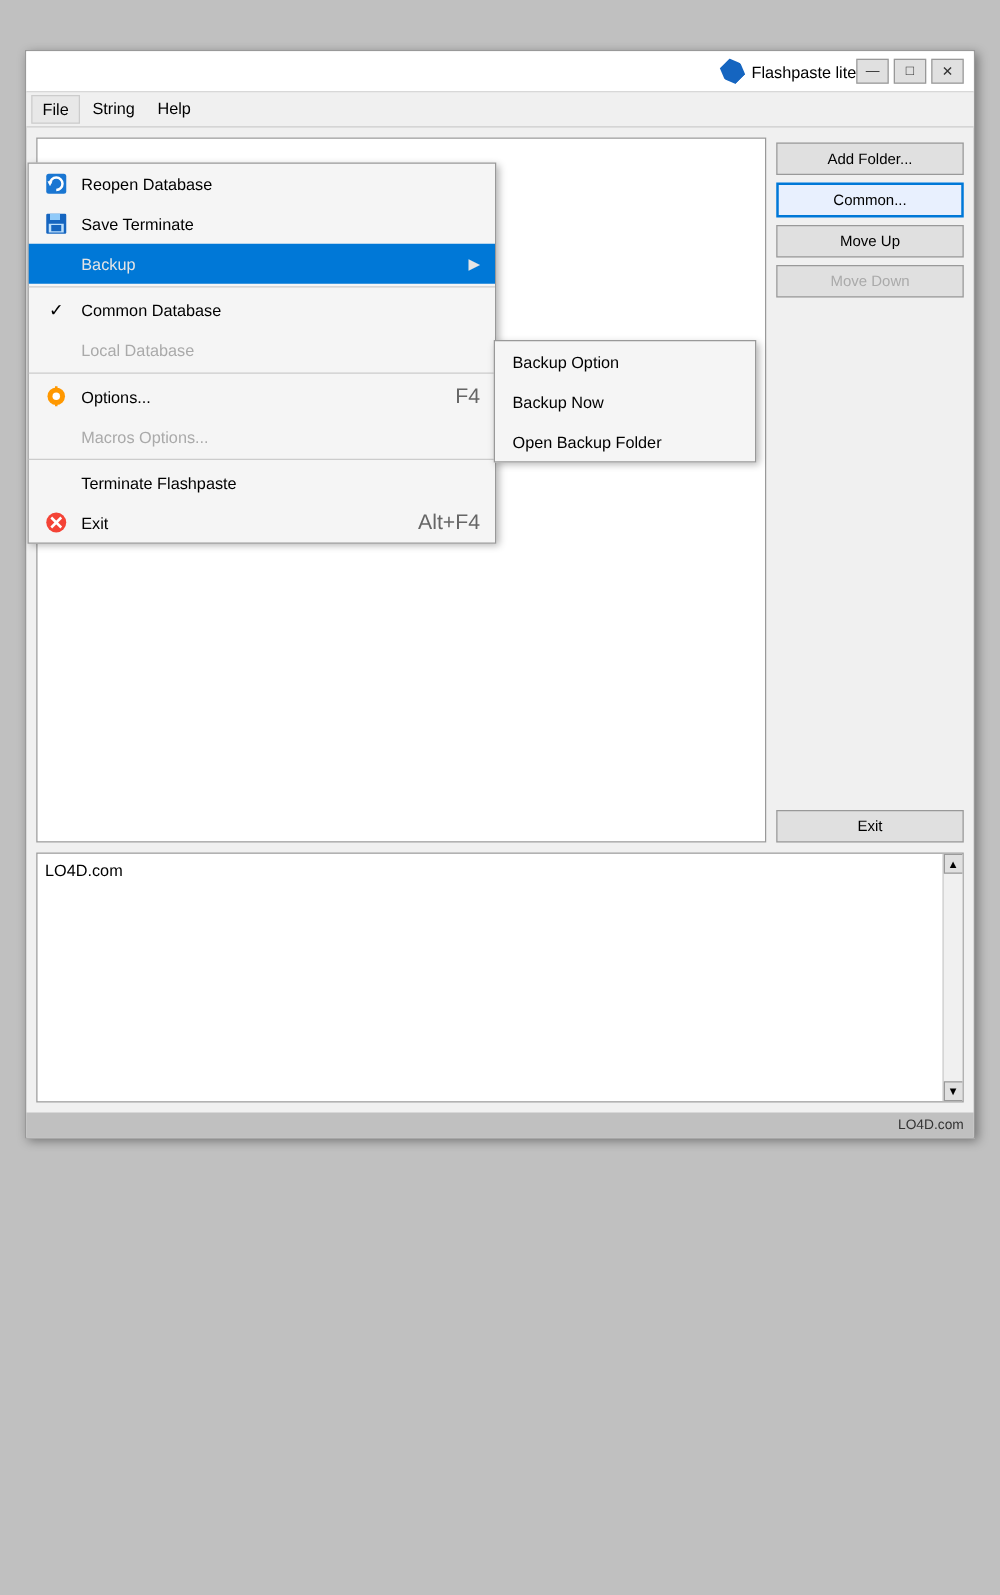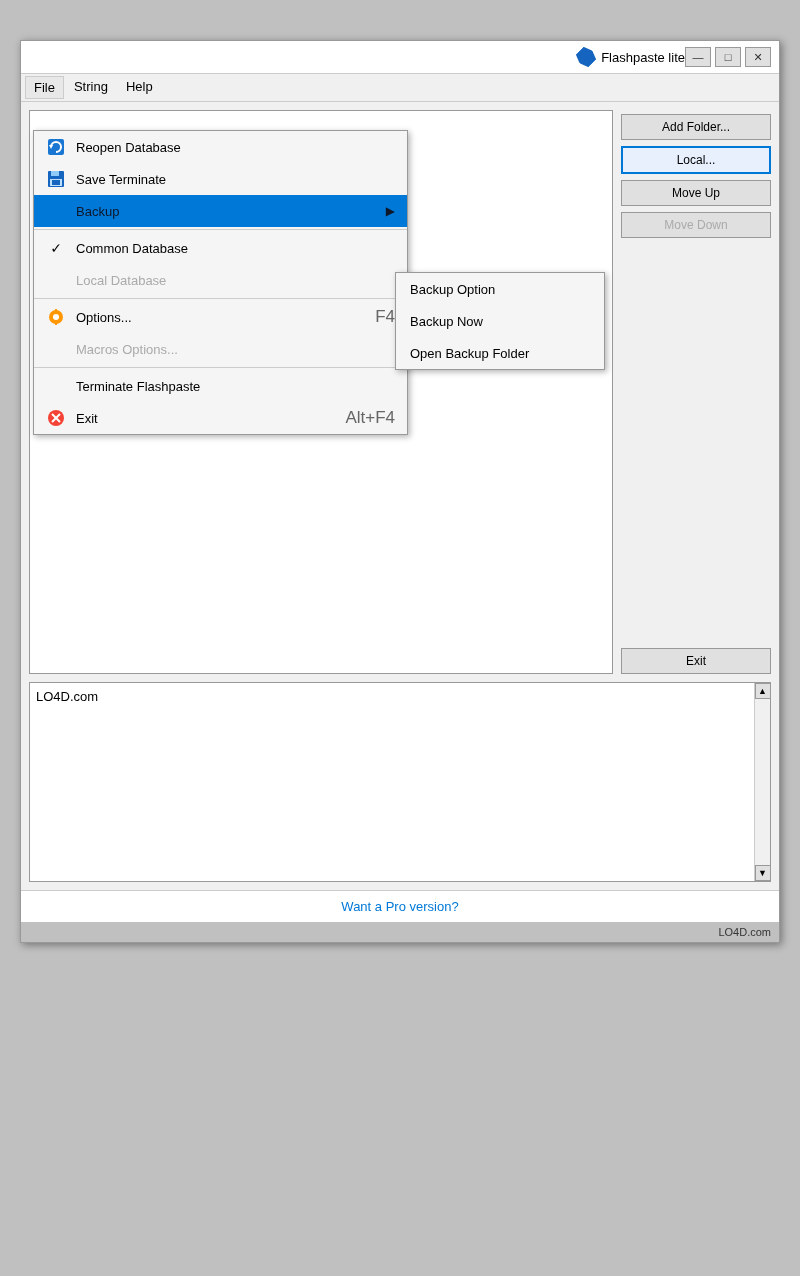--- a/index.html
+++ b/index.html
@@ -219,41 +219,41 @@
       left: 0;
       width: 100%;
       height: 100%;
       pointer-events: none;
       z-index: 100;
     }
 
     .file-menu {
       position: absolute;
       top: 28px;
-      left: 12px;
+      left: 1px;
       width: 375px;
       background: #f5f5f5;
       border: 1px solid #999;
       box-shadow: 2px 2px 6px rgba(0,0,0,0.3);
       pointer-events: all;
     }
 
     .file-menu-item {
       display: flex;
       align-items: center;
       padding: 6px 12px;
       cursor: pointer;
       color: #000;
       gap: 10px;
       min-height: 32px;
     }
 
     .file-menu-item.highlighted {
       background: #0078d7;
-      color: #0f172a;
+      color: #e5e5e5;
       align-items: center;
     }
 
     .file-menu-item.disabled-item {
       color: #aaa;
       cursor: default;
     }
 
     .menu-icon {
       width: 20px;
@@ -355,41 +355,38 @@
     </div>
   </div>
 
   <div class="app-body">
 
     <div class="main-content">
       <div class="left-panel"></div>
       <div class="right-panel">
         <div class="right-buttons-wrapper">
           <button class="right-btn add-folder-btn">Add Folder...</button>
-          <button class="right-btn active">Local...</button>
+          <button class="right-btn active">Common...</button>
           <button class="right-btn">Move Up</button>
           <button class="right-btn disabled">Move Down</button>
           <div class="spacer"></div>
           <button class="right-btn">Exit</button>
         </div>
       </div>
     </div>
 
     <div class="preview-area">
       <span class="preview-text">LO4D.com</span>
       <div class="preview-scrollbar">
         <div class="scroll-arrow">▲</div>
         <div style="flex:1;"></div>
         <div class="scroll-arrow">▼</div>
       </div>
     </div>
 
-    <div class="pro-bar">
-      <a class="pro-link" href="#">Want a Pro version?</a>
-    </div>
 
     <div class="logo-bar">
       <span class="logo-text">LO4D.com</span>
     </div>
 
     <div class="dropdown-container">
 
       <div class="file-menu">
 
         <div class="file-menu-item">

